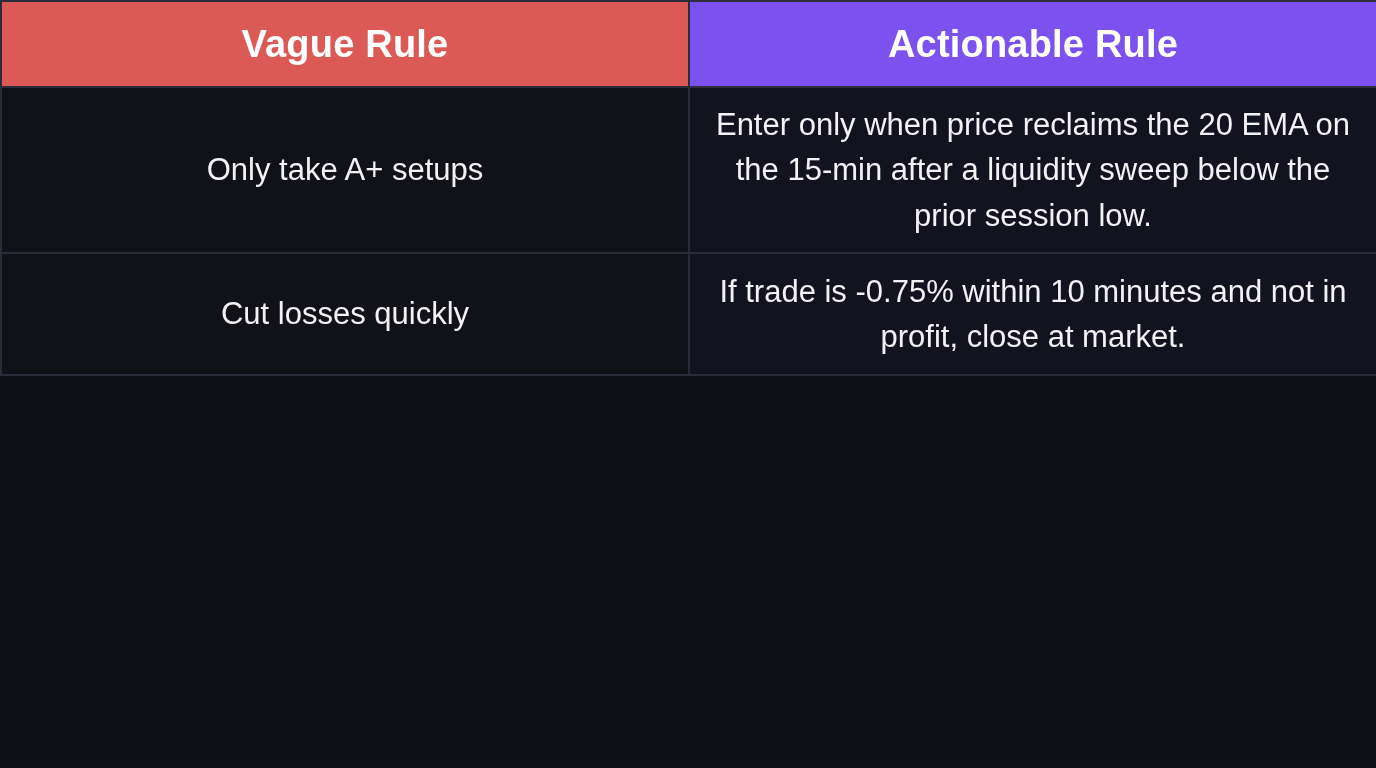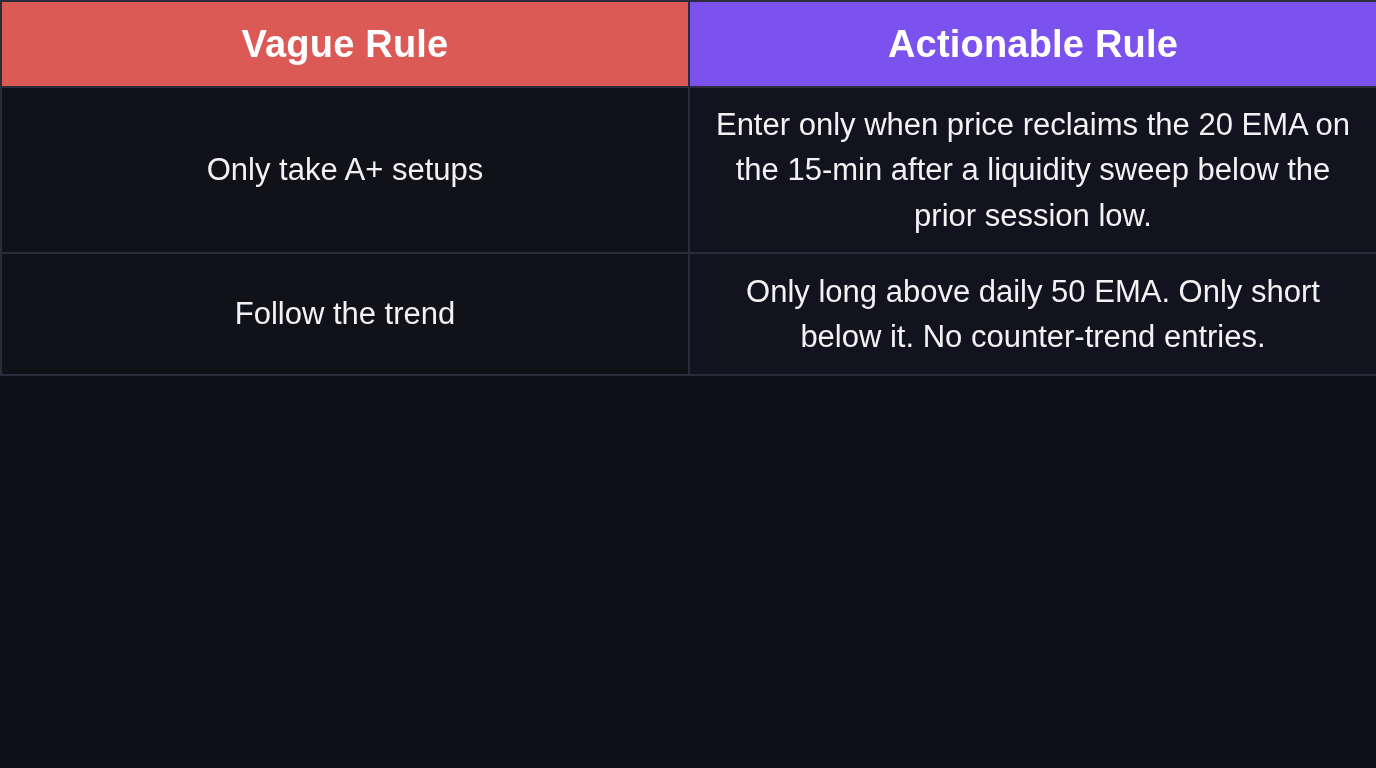--- a/index.html
+++ b/index.html
@@ -84,17 +84,17 @@
       <th class="header-vague">Vague Rule</th>
       <th class="header-actionable">Actionable Rule</th>
     </tr>
   </thead>
   <tbody>
     <tr class="row-h-tall">
       <td class="cell-vague">Only take A+ setups</td>
       <td class="cell-actionable">Enter only when price reclaims the 20 EMA on the 15-min after a liquidity sweep below the prior session low.</td>
     </tr>
     <tr class="row-h-short">
-      <td class="cell-vague">Follow the trend</td>
-      <td class="cell-actionable">Only long above daily 50 EMA. Only short below it. No counter-trend entries.</td>
+      <td class="cell-vague">Cut losses quickly</td>
+      <td class="cell-actionable">If trade is -0.75% within 10 minutes and not in profit, close at market.</td>
     </tr>
   </tbody>
 </table>
 
 </body></html>

